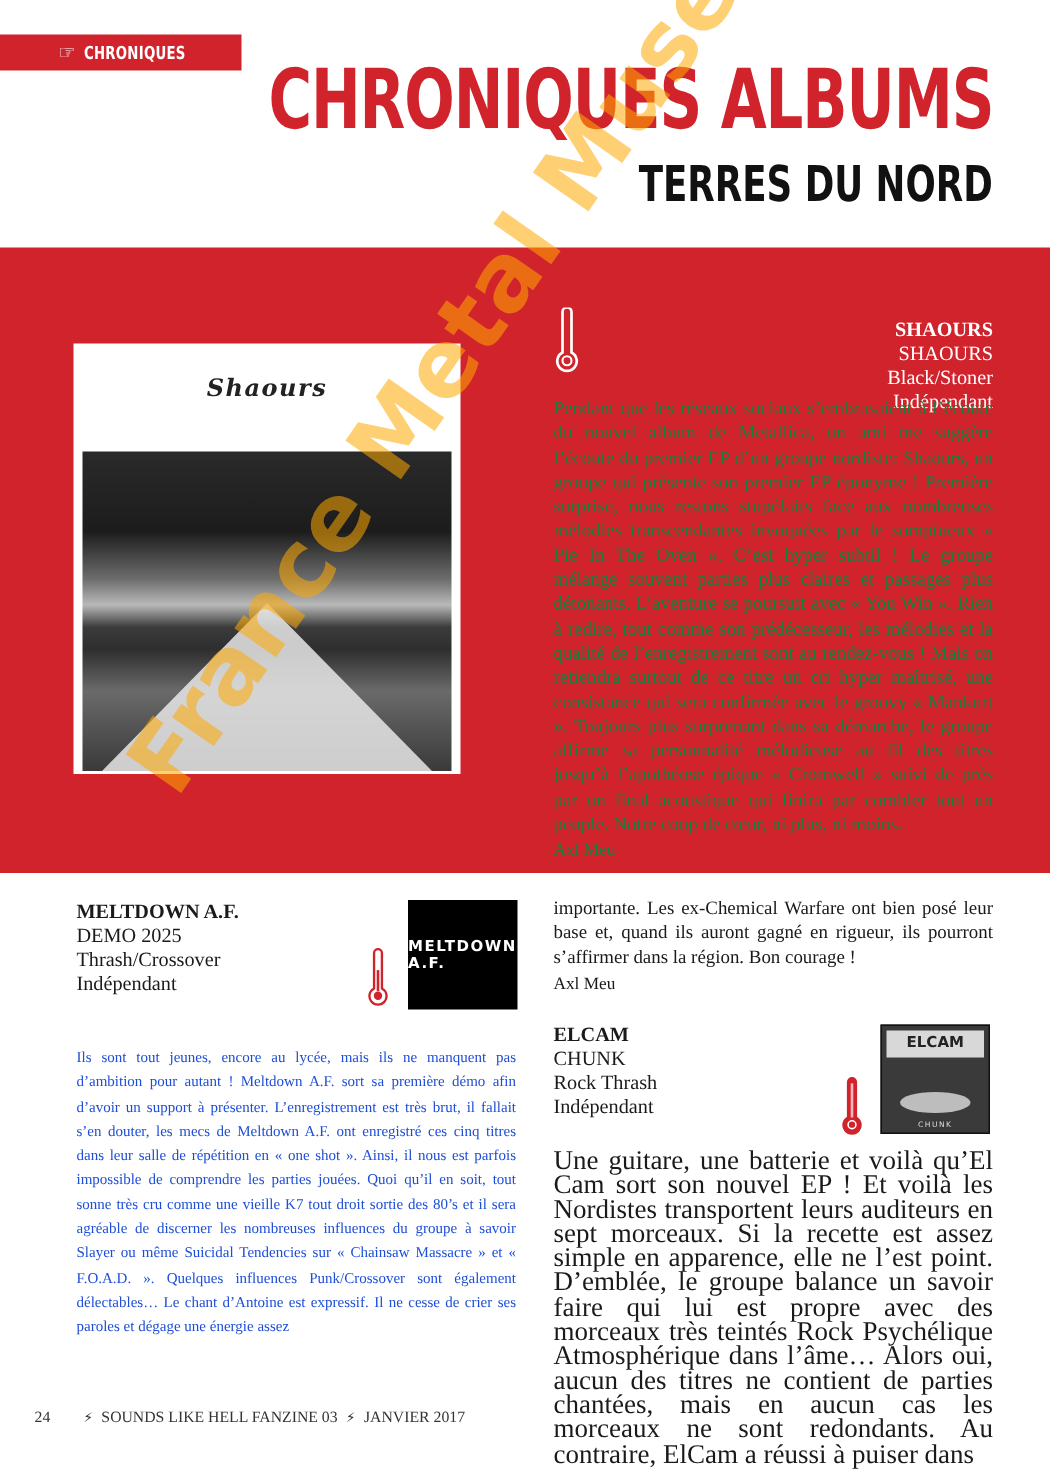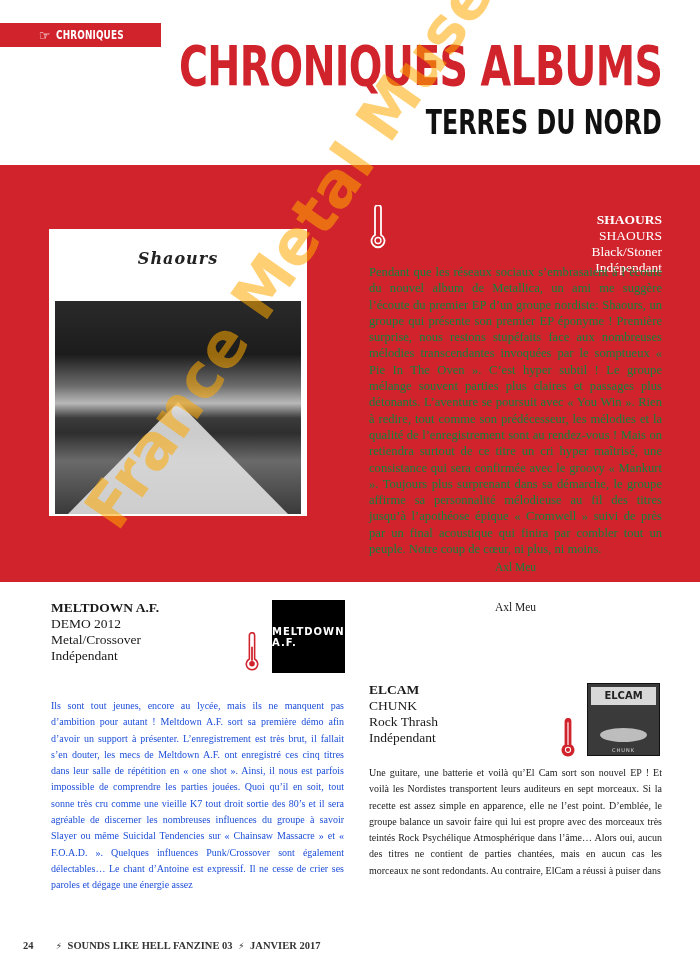--- a/index.html
+++ b/index.html
@@ -20,33 +20,33 @@
          font-style:italic; font-size:16px; color:#222; font-weight:bold; letter-spacing:1px; }
   .cover-shaours .art { position:absolute; left:6px; top:72px; width:246px; height:213px;
          background: linear-gradient(180deg,#2a2a2a 0%,#1c1c1c 25%,#6d6d6d 40%,#b9b9b9 48%,#3b3b3b 55%,#2e2e2e 62%,#6a6a6a 75%,#3a3a3a 100%); overflow:hidden; }
   .cover-shaours .river { position:absolute; left:50%; bottom:0; width:0; height:0; transform:translateX(-50%);
          border-left:110px solid transparent; border-right:110px solid transparent; border-bottom:112px solid #e8e8e8; opacity:0.85; }
   .thermo { position:absolute; }
   .review-meta { position:absolute; font-size:13.5px; line-height:16px; }
   .review-meta .band { font-weight:bold; }
   .shaours-meta { right:38px; top:212px; text-align:right; color:#fff; }
   .shaours-body { position:absolute; left:369px; top:264px; width:293px; color:#15803d; font-size:12.6px; line-height:16.3px; text-align:justify; }
-  .sig { text-align:center; font-size:11.5px; margin-top:2px; }
+  .sig { text-align:left; font-size:11.5px; margin-top:2px; }
   .melt-meta { left:51px; top:600px; color:#1a1a1a; }
   .melt-cover { position:absolute; left:272px; top:600px; width:73px; height:73px; background:#000; display:flex; align-items:center; justify-content:center;
          color:#fff; font-family:"DejaVu Sans",sans-serif; font-weight:bold; font-size:10px; letter-spacing:1px; }
   .melt-body { position:absolute; left:51px; top:698px; width:293px; font-size:10px; line-height:16.3px; text-align:justify; color:#1d4ed8; }
   .right-top { position:absolute; left:369px; top:597px; width:293px; font-size:12.6px; line-height:16.3px; text-align:justify; color:#1a1a1a; }
   .elcam-meta { left:369px; top:682px; color:#1a1a1a; }
   .elcam-cover { position:absolute; left:587px; top:683px; width:73px; height:73px; background:#3a3a3a; border:1px solid #111; box-sizing:border-box; overflow:hidden; }
   .elcam-cover .hdr { position:absolute; left:3px; right:3px; top:3px; height:18px; background:#d8d8d8; color:#222; font-family:"DejaVu Sans",sans-serif; font-weight:bold; font-size:10px; text-align:center; line-height:18px; }
   .elcam-cover .plate { position:absolute; left:12px; right:12px; top:44px; height:14px; border-radius:50%; background:#bdbdbd; }
   .elcam-cover .ftr { position:absolute; left:0; right:0; bottom:2px; text-align:center; color:#ddd; font-family:"DejaVu Sans",sans-serif; font-size:5px; letter-spacing:1px; }
-  .elcam-body { position:absolute; left:369px; top:765px; width:293px; font-size:10px; line-height:16.3px; text-align:justify; color:#1a1a1a; }
-  .footer { position:absolute; left:23px; top:940px; font-size:10.5px; color:#333; white-space:nowrap;font-weight:bold; }
+  .elcam-body { position:absolute; left:369px; top:765px; width:293px; font-size:18px; line-height:16.3px; text-align:justify; color:#1a1a1a; }
+  .footer { position:absolute; left:23px; top:940px; font-size:10.5px; color:#333; white-space:nowrap; }
   .footer .pg { display:inline-block; width:27px; }
   .footer .bolt { font-family:"DejaVu Sans",sans-serif; font-size:9px; margin:0 3px; }
   .watermark { position:absolute; left:70px; top:500px; font-family:"DejaVu Sans",sans-serif; font-weight:bold; font-size:62px;
          color:rgba(255,170,0,0.55); transform:rotate(-55deg); transform-origin:left top; white-space:nowrap; pointer-events:none; }
 </style>
 </head>
 <body>
 
 <div class="section-tab">
   <span class="hand">☞</span>
@@ -76,35 +76,36 @@
   <div>Indépendant</div>
 </div>
 
 <div class="shaours-body">
   <div>Pendant que les réseaux sociaux s’embrasaient à l’écoute du nouvel album de Metallica, un ami me suggère l’écoute du premier EP d’un groupe nordiste: Shaours, un groupe qui présente son premier EP éponyme ! Première surprise, nous restons stupéfaits face aux nombreuses mélodies transcendantes invoquées par le somptueux « Pie In The Oven ». C’est hyper subtil ! Le groupe mélange souvent parties plus claires et passages plus détonants. L’aventure se poursuit avec « You Win ». Rien à redire, tout comme son prédécesseur, les mélodies et la qualité de l’enregistrement sont au rendez-vous ! Mais on retiendra surtout de ce titre un cri hyper maîtrisé, une consistance qui sera confirmée avec le groovy « Mankurt ». Toujours plus surprenant dans sa démarche, le groupe affirme sa personnalité mélodieuse au fil des titres jusqu’à l’apothéose épique « Cromwell » suivi de près par un final acoustique qui finira par combler tout un peuple. Notre coup de cœur, ni plus, ni moins.</div>
   <div class="sig">Axl Meu</div>
 </div>
 
 <div class="review-meta melt-meta">
   <div class="band">MELTDOWN A.F.</div>
-  <div>DEMO 2012</div>
-  <div>Metal/Crossover</div>
+  <div>DEMO 2025</div>
+  <div>Thrash/Crossover</div>
   <div>Indépendant</div>
 </div>
 <svg class="thermo" style="left:245px;top:632px" width="14" height="40" viewBox="0 0 16 44">
   <path d="M5 3 a3 3 0 0 1 6 0 v27 a6.5 6.5 0 1 1 -6 0 z" fill="none" stroke="#d0232c" stroke-width="1.8"></path>
   <rect x="7" y="16" width="2" height="16" fill="#d0232c"></rect>
   <circle cx="8" cy="35.5" r="3.2" fill="#d0232c"></circle>
 </svg>
 <div class="melt-cover">
   <span>MELTDOWN A.F.</span>
 </div>
 <div class="melt-body">Ils sont tout jeunes, encore au lycée, mais ils ne manquent pas d’ambition pour autant ! Meltdown A.F. sort sa première démo afin d’avoir un support à présenter. L’enregistrement est très brut, il fallait s’en douter, les mecs de Meltdown A.F. ont enregistré ces cinq titres dans leur salle de répétition en « one shot ». Ainsi, il nous est parfois impossible de comprendre les parties jouées. Quoi qu’il en soit, tout sonne très cru comme une vieille K7 tout droit sortie des 80’s et il sera agréable de discerner les nombreuses influences du groupe à savoir Slayer ou même Suicidal Tendencies sur « Chainsaw Massacre » et « F.O.A.D. ». Quelques influences Punk/Crossover sont également délectables… Le chant d’Antoine est expressif. Il ne cesse de crier ses paroles et dégage une énergie assez</div>
 
 <div class="right-top">
+  <div>importante. Les ex-Chemical Warfare ont bien posé leur base et, quand ils auront gagné en rigueur, ils pourront s’affirmer dans la région. Bon courage !</div>
   <div class="sig">Axl Meu</div>
 </div>
 
 <div class="review-meta elcam-meta">
   <div class="band">ELCAM</div>
   <div>CHUNK</div>
   <div>Rock Thrash</div>
   <div>Indépendant</div>
 </div>
 <svg class="thermo" style="left:561px;top:718px" width="14" height="40" viewBox="0 0 16 44">

